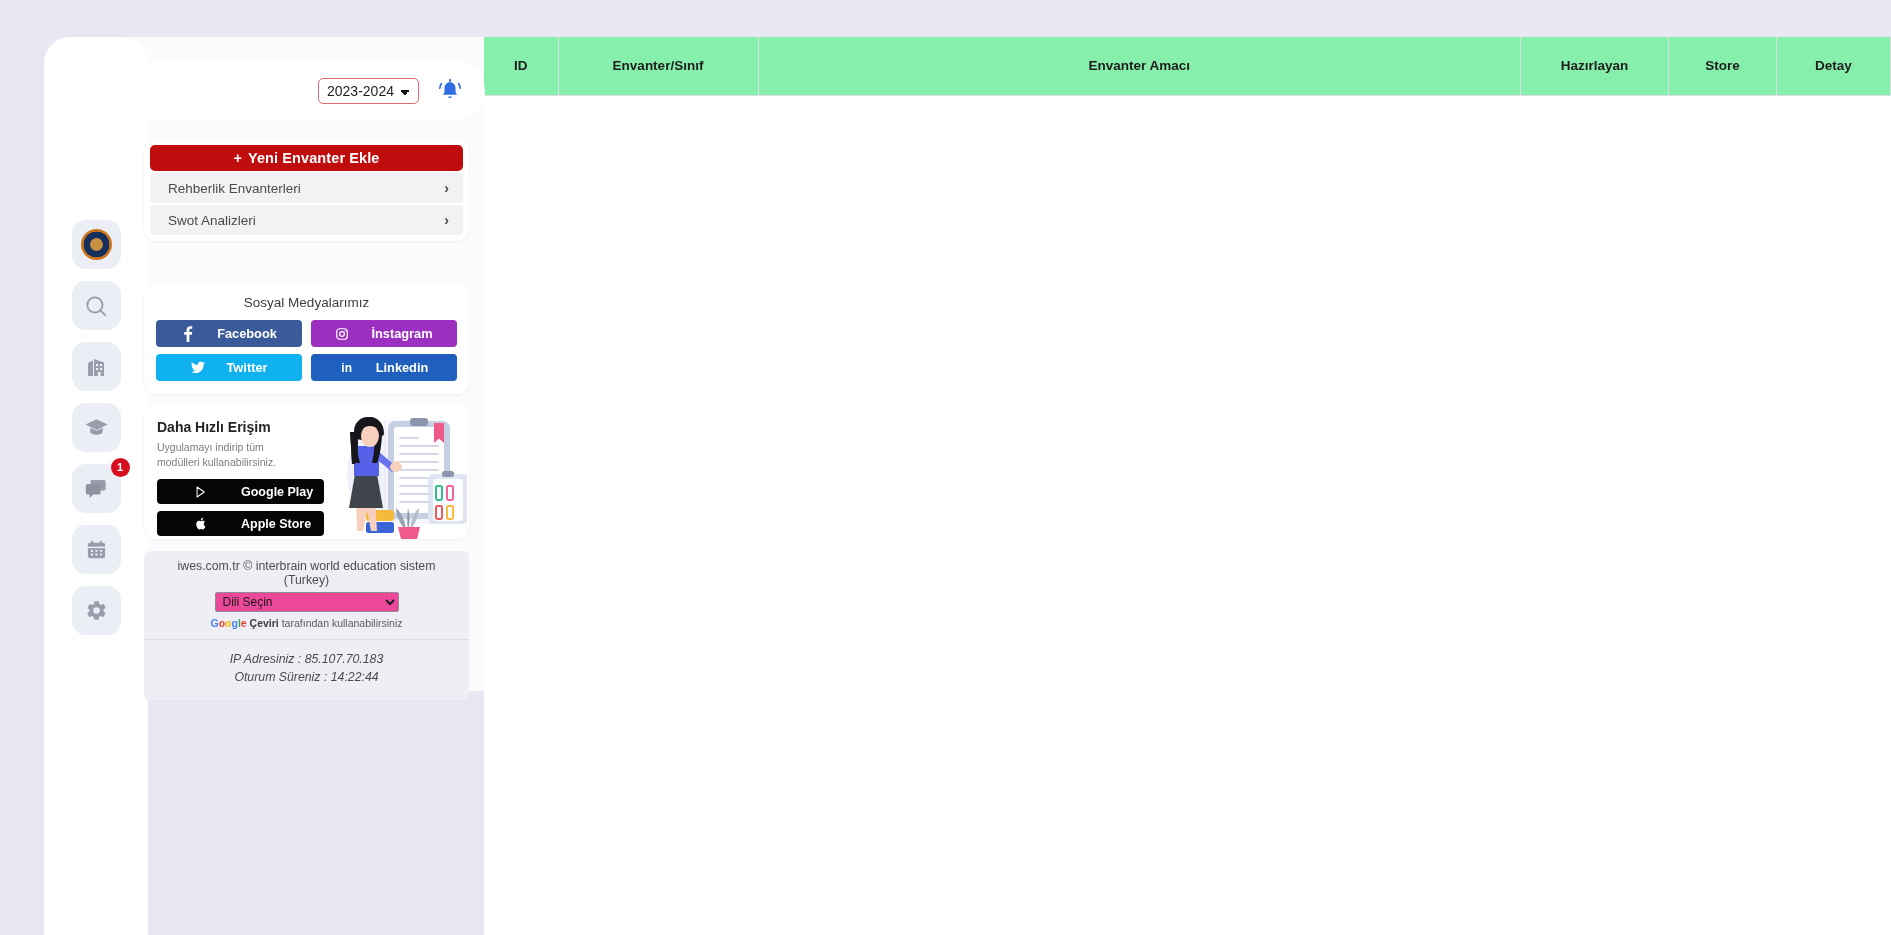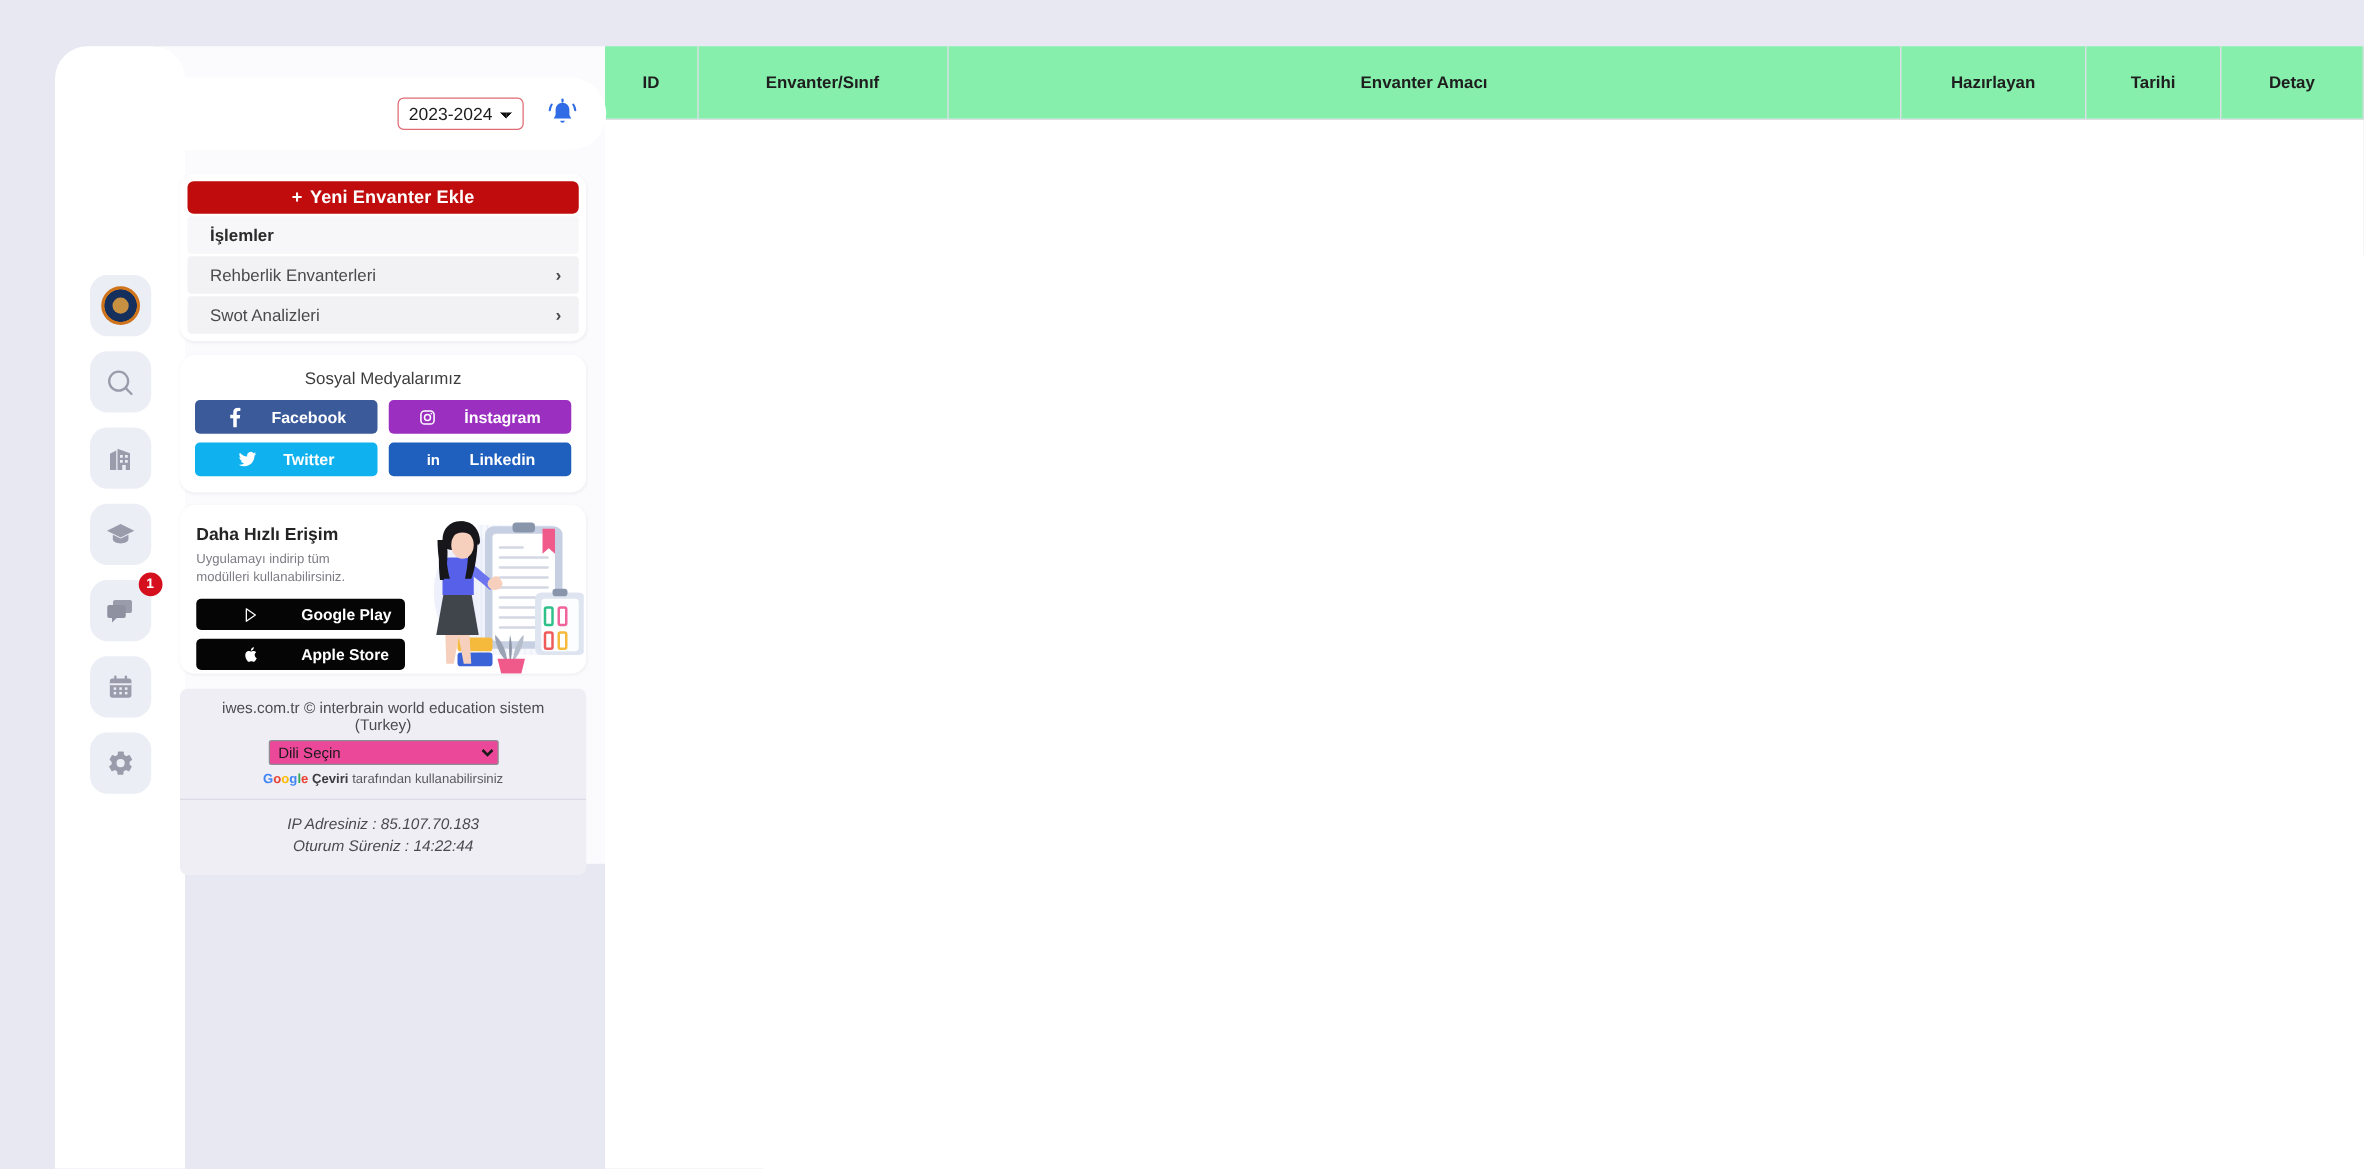--- a/index.html
+++ b/index.html
@@ -468,21 +468,20 @@
         <path d="M21.6 6.6c.9 1.3 1.5 2.9 1.6 4.6" stroke="#2f6ce5" stroke-width="1.7" stroke-linecap="round"></path>
       </svg>
     </span>
   </div>
 
   <div class="card menu-card">
     <button class="btn-new">
       <span class="plus">+</span>
       <span>Yeni Envanter Ekle</span>
     </button>
-    <div class="menu-head">İşlemler</div>
     <div class="menu-item">
       <span>Rehberlik Envanterleri</span>
       <span class="chev">›</span>
     </div>
     <div class="menu-item">
       <span>Swot Analizleri</span>
       <span class="chev">›</span>
     </div>
   </div>
 
@@ -632,21 +631,21 @@
   </div>
 
   <div class="table-wrap">
     <table class="inv">
       <thead>
         <tr>
           <th class="th-id">ID</th>
           <th class="th-class">Envanter/Sınıf</th>
           <th class="th-purpose">Envanter Amacı</th>
           <th class="th-prep">Hazırlayan</th>
-          <th class="th-date">Tarihi</th>
+          <th class="th-date">Store</th>
           <th class="th-detail">Detay</th>
         </tr>
       </thead>
       <tbody></tbody>
     </table>
   </div>
 
 </div>
 
 </body></html>

